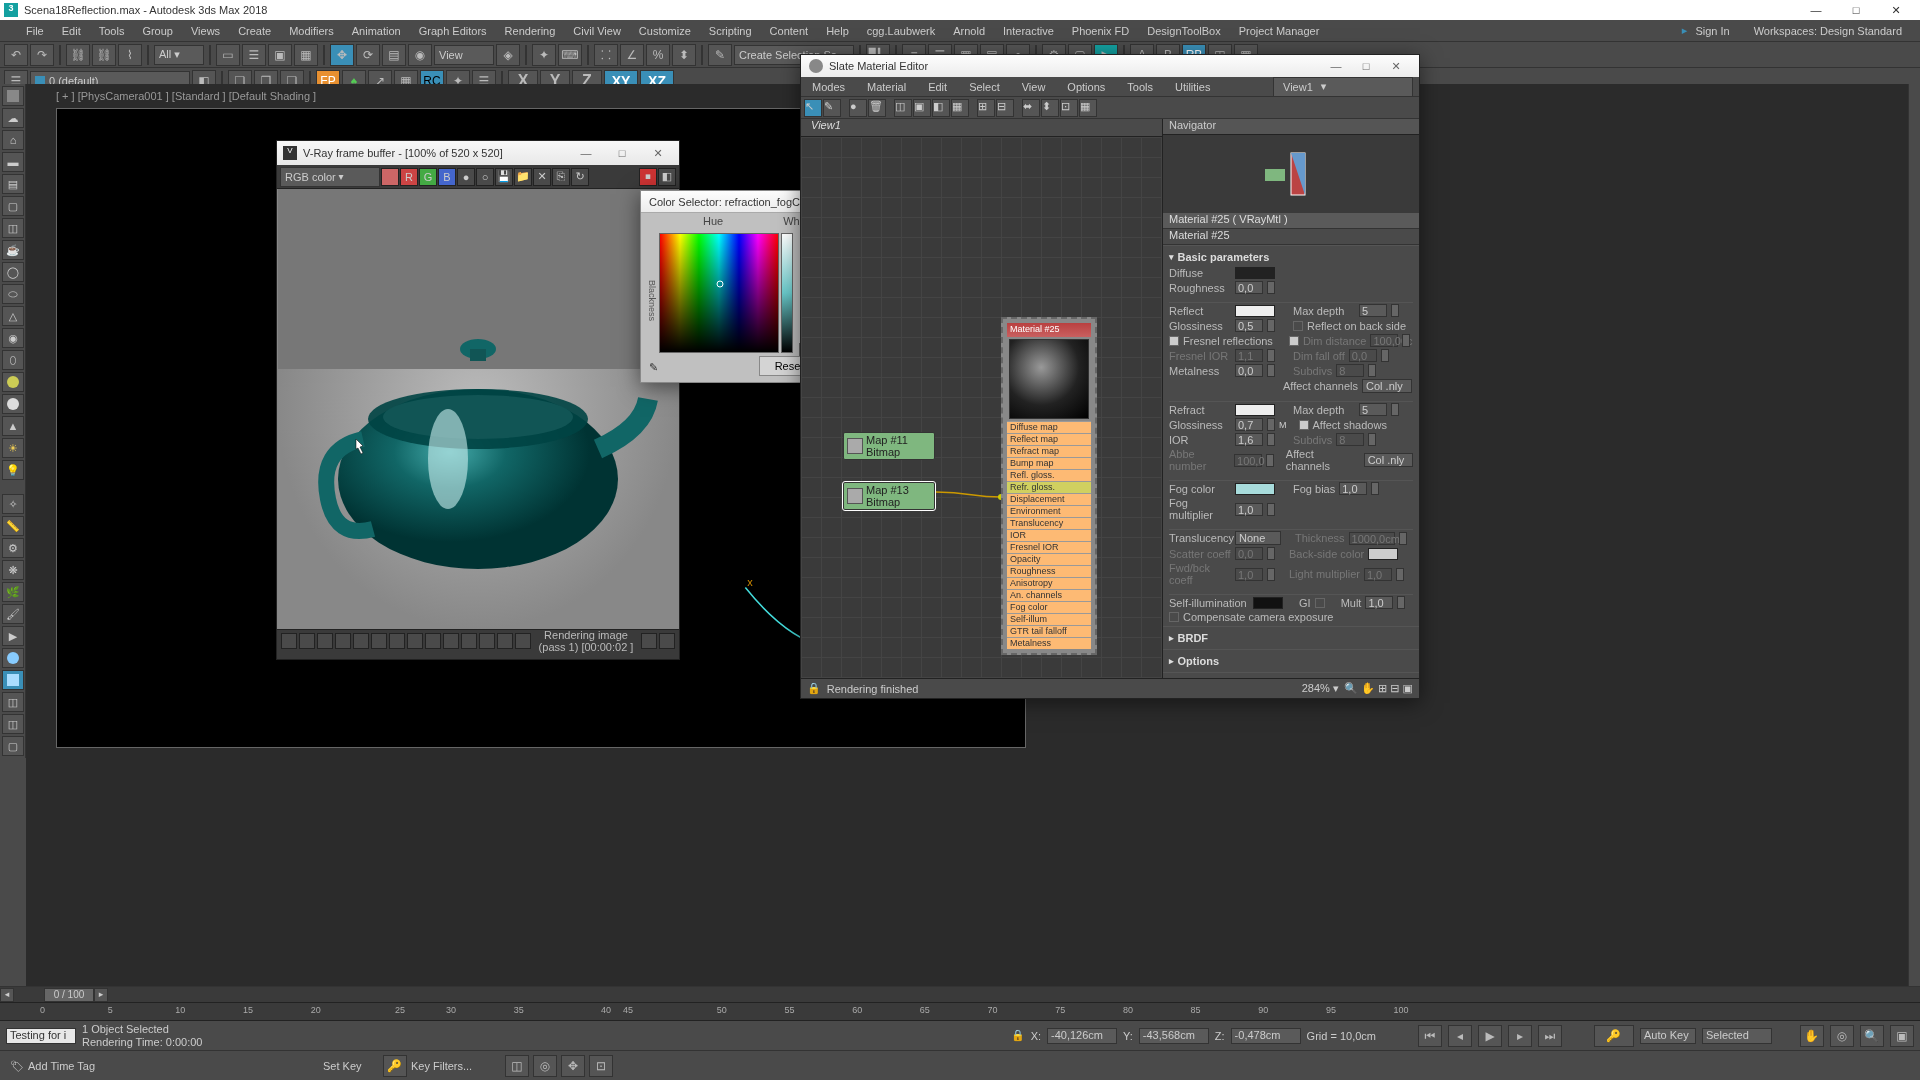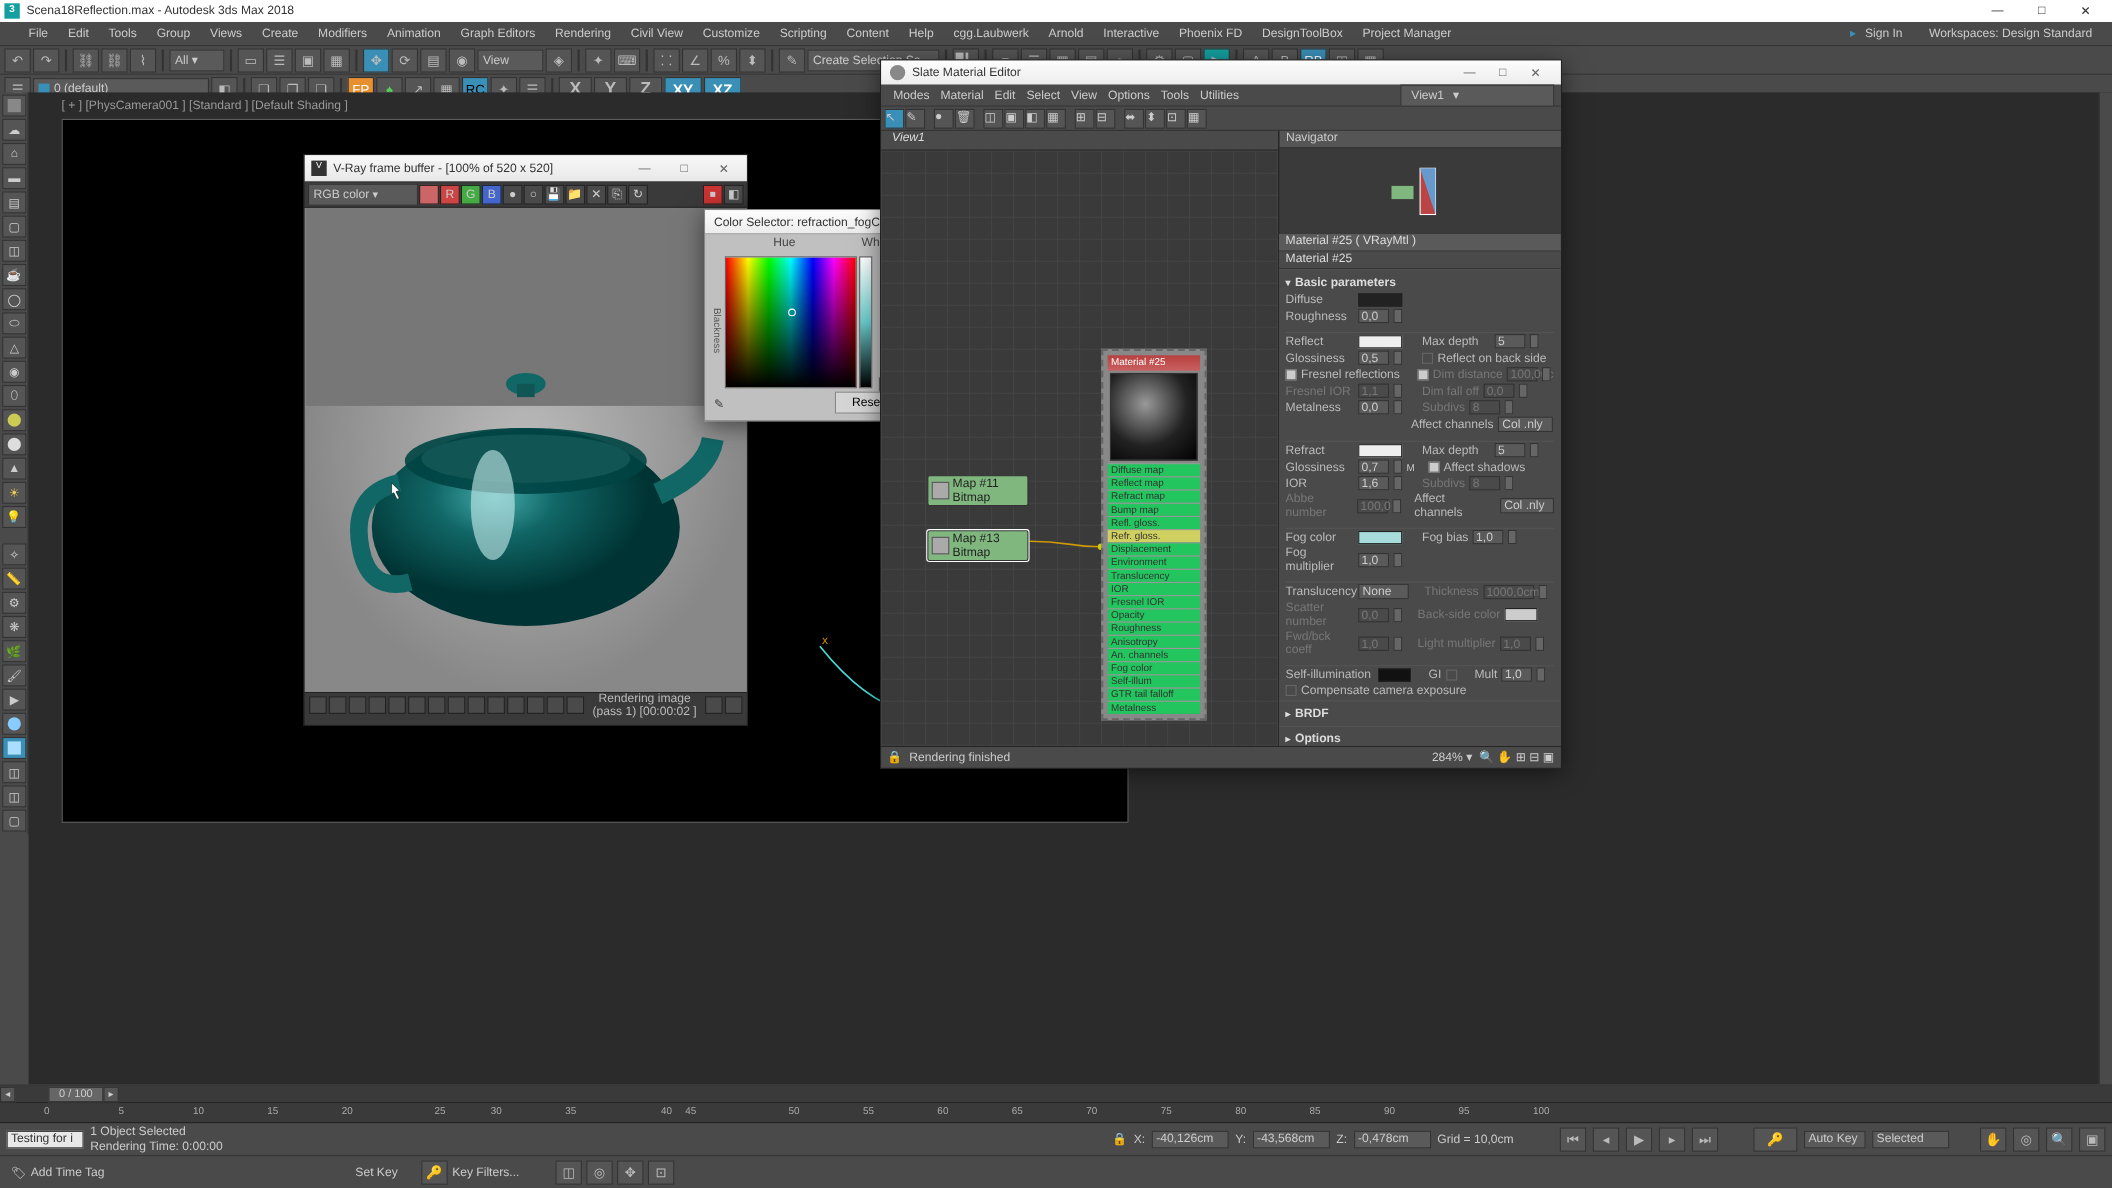--- a/index.html
+++ b/index.html
@@ -52,35 +52,35 @@
 .csel-swatch div{flex:1}
 .csel-btns{display:flex;justify-content:flex-end;gap:6px;padding:4px 8px 0}
 .csel-btns button{width:60px;height:20px;background:#d4d4d4;border:1px solid #888;color:#333}
 .csel-reset{position:absolute;bottom:8px;left:120px}
 
 
 .sme{position:absolute;left:800px;top:54px;width:620px;height:645px;background:#4a4a4a;border:1px solid #222;box-shadow:0 4px 20px rgba(0,0,0,.5)}
 .sme-title{height:22px;background:linear-gradient(#fdfdfd,#ececec);display:flex;align-items:center;padding:0 8px;color:#333}
 .sme-title .spacer{flex:1}
 .sme-title .wb{width:30px;text-align:center;color:#666}
-.sme-menu{height:20px;display:flex;align-items:center;padding:0 6px;gap:0;background:#4a4a4a;border-bottom:1px solid #333}
+.sme-menu{height:20px;display:flex;align-items:center;padding:0 6px;gap:12px;background:#4a4a4a;border-bottom:1px solid #333}
 .sme-menu span{padding:0 5px}
 .sme-tb{height:22px;display:flex;align-items:center;padding:0 3px;gap:1px;background:#4a4a4a;border-bottom:1px solid #333}
 .sme-tb .ib{width:18px;height:18px;background:#555;border:1px solid #333}
 .sme-body{display:flex;height:calc(100% - 84px)}
 .sme-graph{width:362px;background:#3a3a3a;border-right:1px solid #222;position:relative;overflow:hidden}
 .sme-graph .tab{position:absolute;top:0;left:0;right:0;height:18px;background:#4a4a4a;border-bottom:1px solid #222;padding:0 10px;font-style:italic;color:#ddd}
 .sme-graph .grid{position:absolute;top:18px;left:0;right:0;bottom:0;background:#3a3a3a;background-image:linear-gradient(#444 1px,transparent 1px),linear-gradient(90deg,#444 1px,transparent 1px);background-size:20px 20px}
 .node{position:absolute;background:#7fb77f;border:1px solid #333;border-radius:2px;font-size:10px;color:#222}
 .node-hdr{display:flex;align-items:center;gap:3px;padding:1px 3px}
 .node-thumb{width:16px;height:16px;background:#aaa;border:1px solid #555}
 .matnode{position:absolute;background:#888;border:2px dashed #666;padding:4px}
 .matnode-hdr{height:14px;background:linear-gradient(#b94040,#c96060);color:#fff;font-size:9px;padding:1px 3px}
 .matnode-preview{width:80px;height:80px;background:radial-gradient(circle at 40% 35%,#999,#222 55%,#000);border:1px solid #333;margin:2px auto}
-.matnode-slot{height:12px;background:#22c55e;border-top:1px solid #999;font-size:9px;color:#333;padding:0 3px}
+.matnode-slot{height:12px;background:#fdba74;border-top:1px solid #999;font-size:9px;color:#333;padding:0 3px}
 .sme-side{flex:1;display:flex;flex-direction:column}
 .sme-nav{height:94px;border-bottom:1px solid #222}
 .sme-nav-title{height:16px;background:#555;padding:0 6px;border-bottom:1px solid #222}
 .sme-nav-body{height:78px;background:#3a3a3a;display:flex;align-items:center;justify-content:center}
 .sme-params{flex:1;overflow-y:auto;background:#4a4a4a}
 .sme-params::-webkit-scrollbar{width:14px}
 .sme-params::-webkit-scrollbar-track{background:#3a3a3a}
 .sme-params::-webkit-scrollbar-thumb{background:#666}
 .pm-title{height:16px;background:#5a5a5a;padding:0 6px;border-bottom:1px solid #333;color:#ddd}
 .pm-sec{padding:2px 6px;border-top:1px solid #555}
@@ -687,21 +687,21 @@
           <div style="height:8px;border-bottom:1px solid #555"></div>
           <div class="pm-row">
               <label>Translucency</label>
               <div class="pm-dd" style="width:46px">None</div>
               <span style="width:6px"></span>
               <label class="dim" style="width:auto">Thickness</label>
               <div class="pm-num dim" style="width:46px">1000,0cm</div>
               <div class="pm-sp"></div>
             </div>
           <div class="pm-row">
-              <label class="dim">Scatter number</label>
+              <label class="dim">Scatter coeff</label>
               <div class="pm-num dim">0,0</div>
               <div class="pm-sp"></div>
               <span style="width:6px"></span>
               <label class="dim" style="width:auto">Back-side color</label>
               <div class="pm-sw" style="width:30px;background:#ccc"></div>
             </div>
           <div class="pm-row">
               <label class="dim">Fwd/bck coeff</label>
               <div class="pm-num dim">1,0</div>
               <div class="pm-sp"></div>

